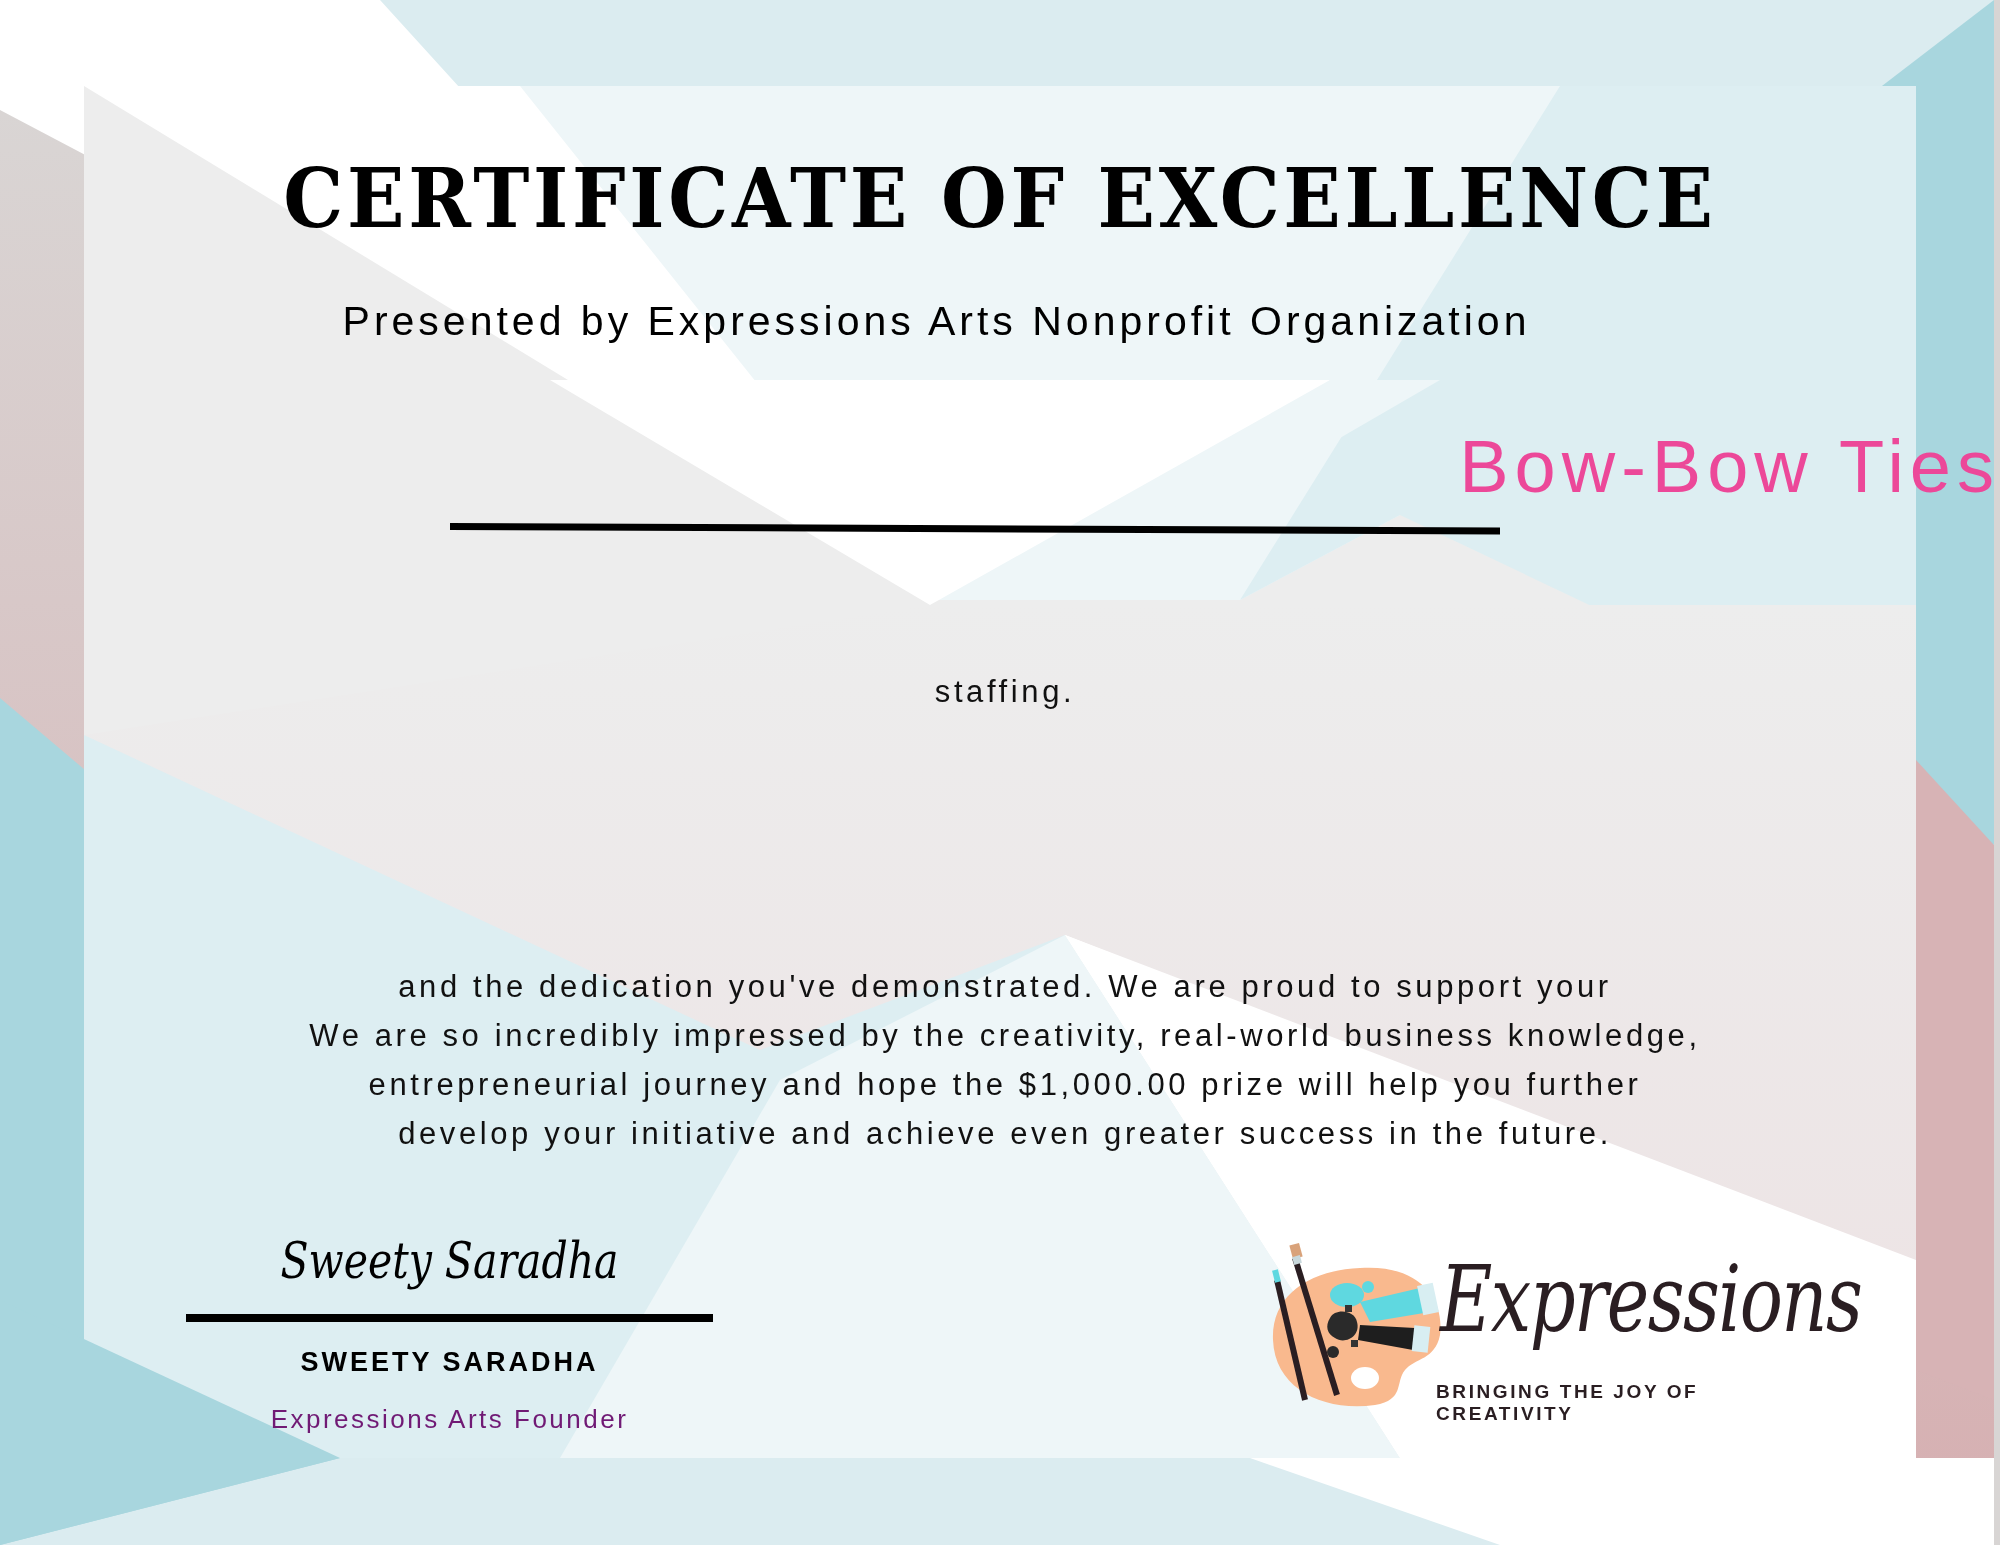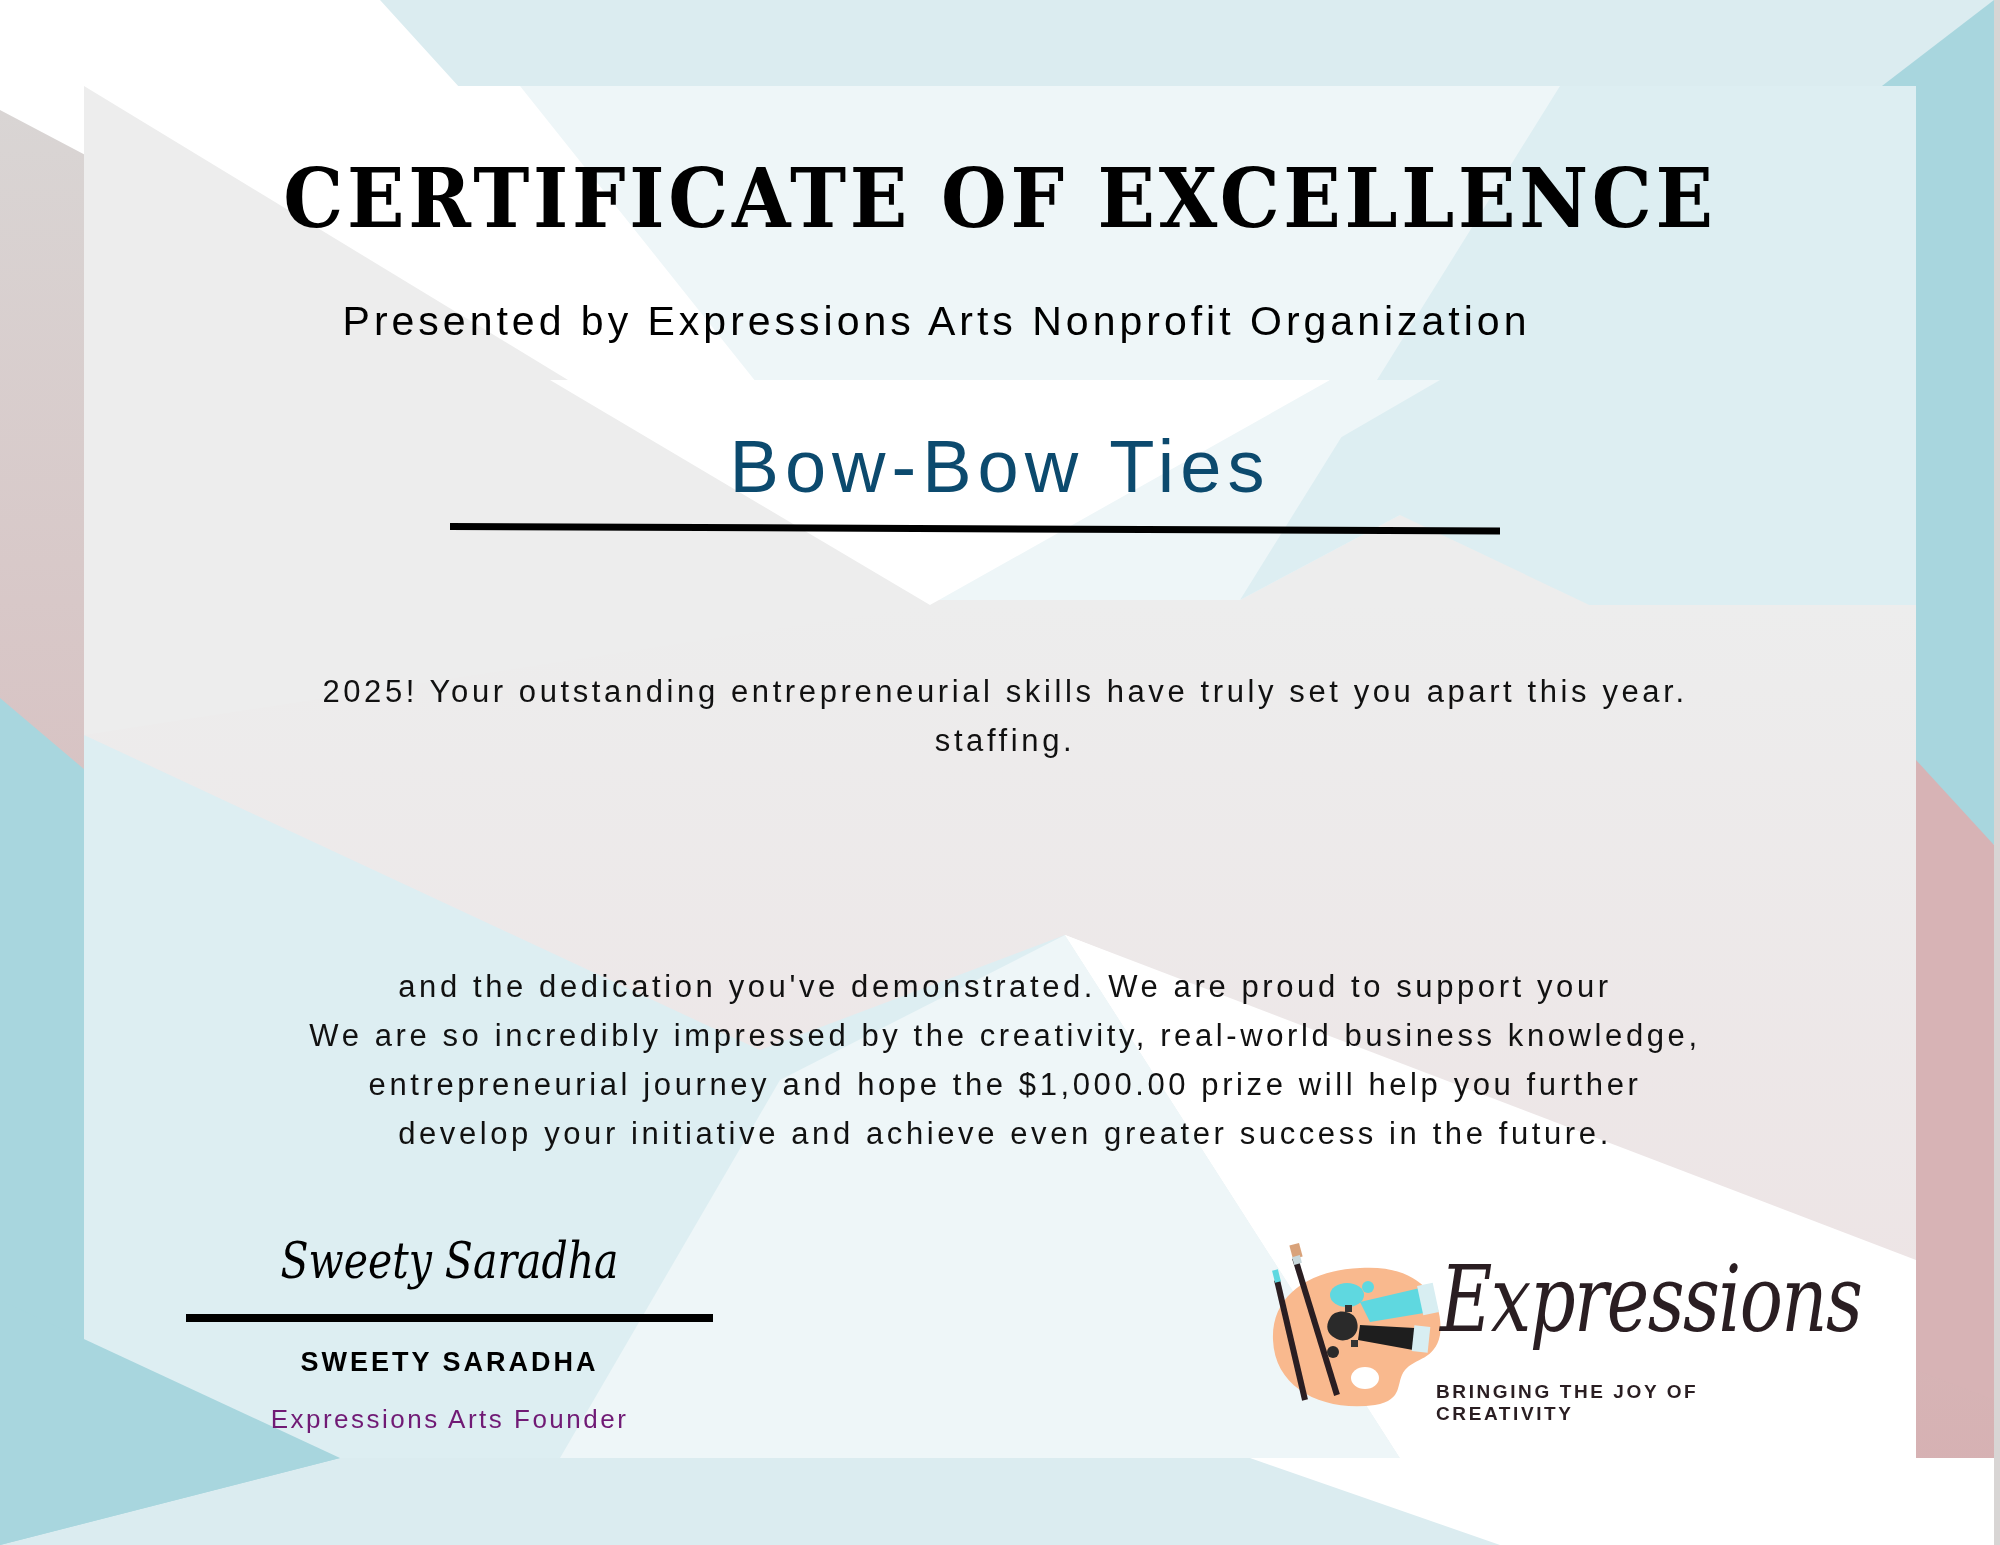--- a/index.html
+++ b/index.html
@@ -9,22 +9,22 @@
   .title {
     left: 0; width: 2000px; top: 150px; text-align: center;
     font-family: "DejaVu Serif", "Liberation Serif", serif; font-weight: bold;
     font-size: 82px; letter-spacing: 4px; color: #000; transform: scaleX(0.92); transform-origin: center;
   }
   .subtitle {
     left: 0; width: 1873px; top: 298px; text-align: center;
     font-family: "Liberation Sans", sans-serif; font-size: 41px; letter-spacing: 4px; color: #000;
   }
   .recipient {
-    left: 0; width: 2000px; top: 424px; text-align: center;
-    font-family: "Liberation Sans", sans-serif; font-size: 74px; letter-spacing: 6px; color: #0c4a6e;
+    left: 0; width: 2000px; top: 424px; text-align: right;
+    font-family: "Liberation Sans", sans-serif; font-size: 74px; letter-spacing: 6px; color: #ec4899;
   }
   .name-line { left: 450px; top: 523px; width: 1050px; height: 7px; background: #000; transform: rotate(0.25deg); transform-origin: left center; }
   .body-text {
     left: 220px; width: 1570px; text-align: center;
     font-family: "Liberation Sans", sans-serif; font-size: 31px; letter-spacing: 3.6px; line-height: 49px; color: #111;
   }
   .p1 { top: 667px; }
   .p2 { top: 962px; }
   .signature-script {
     left: 186px; width: 527px; top: 1232px; text-align: center;
@@ -103,21 +103,20 @@
   <polygon points="1916,760 1994,845 1994,1400 1916,1370" fill="#d7b3b5"></polygon>
   <rect x="1994" y="0" width="6" height="1545" fill="#d8d5d4"></rect>
 </svg>
 
 <div class="abs title">CERTIFICATE OF EXCELLENCE</div>
 <div class="abs subtitle">Presented by Expressions Arts Nonprofit Organization</div>
 <div class="abs recipient">Bow-Bow Ties</div>
 <div class="abs name-line"></div>
 
 <div class="abs body-text p1">
-  <div>2025! Your outstanding entrepreneurial skills have truly set you apart this year.</div>
   <div>staffing.</div>
 </div>
 
 <div class="abs body-text p2">
   <div>and the dedication you've demonstrated. We are proud to support your</div>
   <div>We are so incredibly impressed by the creativity, real-world business knowledge,</div>
   <div>entrepreneurial journey and hope the $1,000.00 prize will help you further</div>
   <div>develop your initiative and achieve even greater success in the future.</div>
 </div>
 

